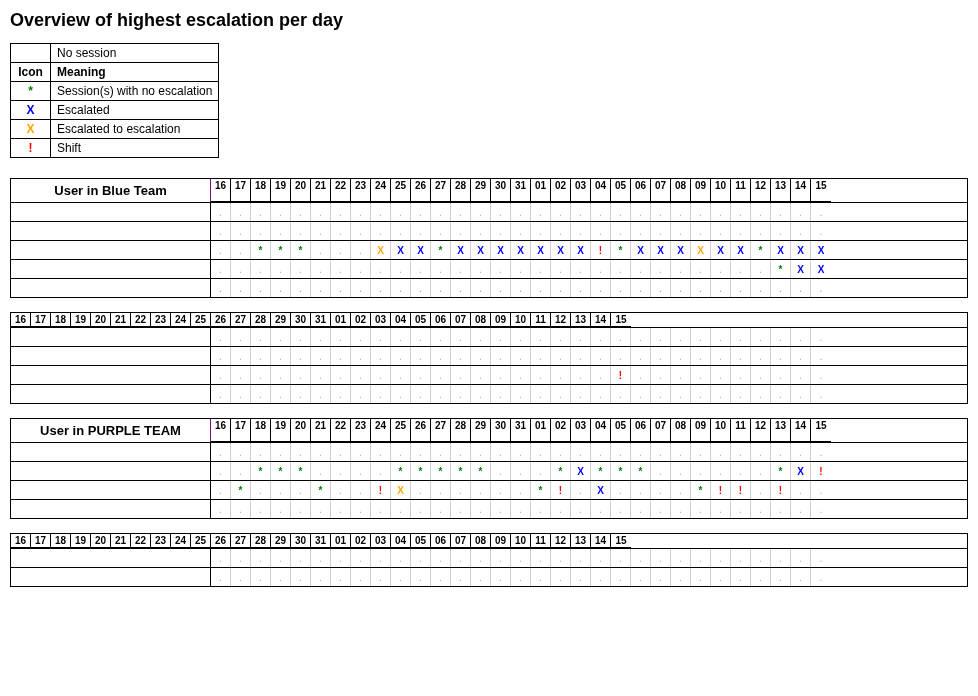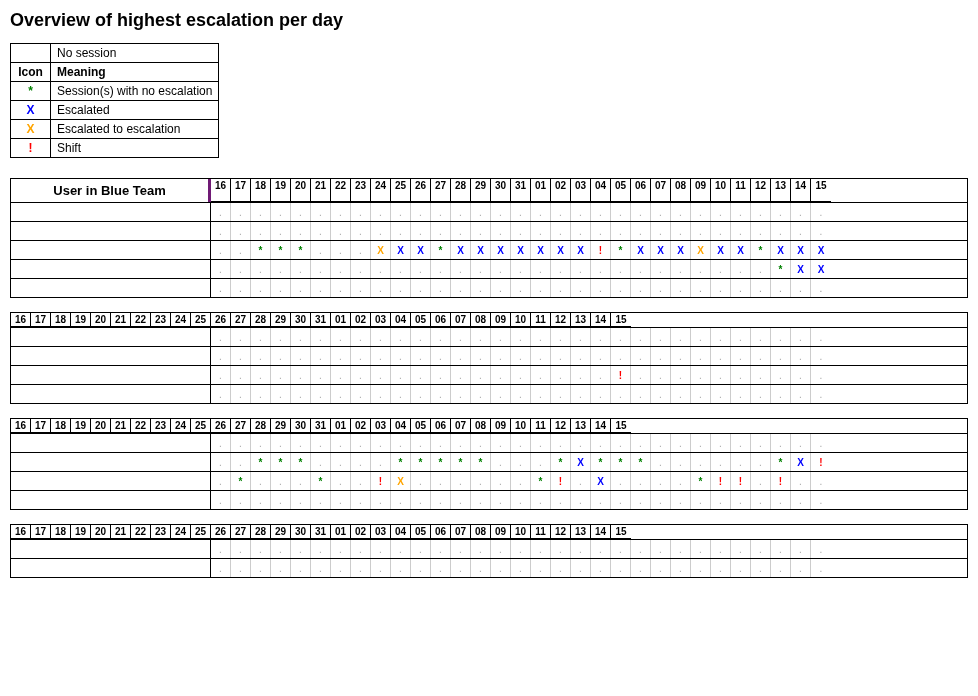--- a/index.html
+++ b/index.html
@@ -38,21 +38,21 @@
       align-items: stretch;
     }
     .section-title {
       font-weight: bold;
       font-size: 13px;
       width: 200px;
       min-width: 200px;
       display: flex;
       align-items: center;
       justify-content: center;
-      border-right: 3px solid #701a75;
+      border-right: 1px solid #701a75;
       padding: 4px;
     }
     .days-header {
       display: flex;
       flex: 1;
     }
     .day-cell {
       width: 20px;
       min-width: 20px;
       text-align: center;
@@ -531,20 +531,21 @@
             <div class="cell" style="color: rgb(170, 170, 170); font-weight: normal;">.</div>
             <div class="cell" style="color: rgb(170, 170, 170); font-weight: normal;">.</div>
             <div class="cell" style="color: rgb(170, 170, 170); font-weight: normal;">.</div>
             <div class="cell" style="color: rgb(170, 170, 170); font-weight: normal;">.</div>
           </div>
         </div>
       </div>
     </div>
     <div class="section">
       <div class="section-header">
+        <div class="section-title">User in PURPLE TEAM</div>
         <div class="days-header">
           <div class="day-cell">16</div>
           <div class="day-cell">17</div>
           <div class="day-cell">18</div>
           <div class="day-cell">19</div>
           <div class="day-cell">20</div>
           <div class="day-cell">21</div>
           <div class="day-cell">22</div>
           <div class="day-cell">23</div>
           <div class="day-cell">24</div>

